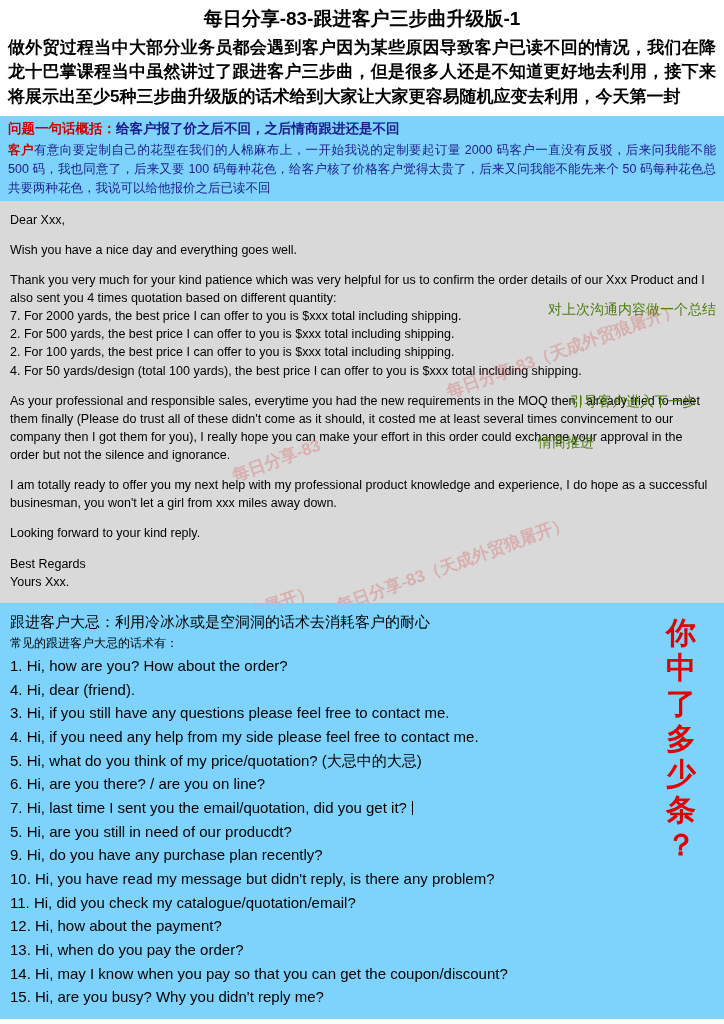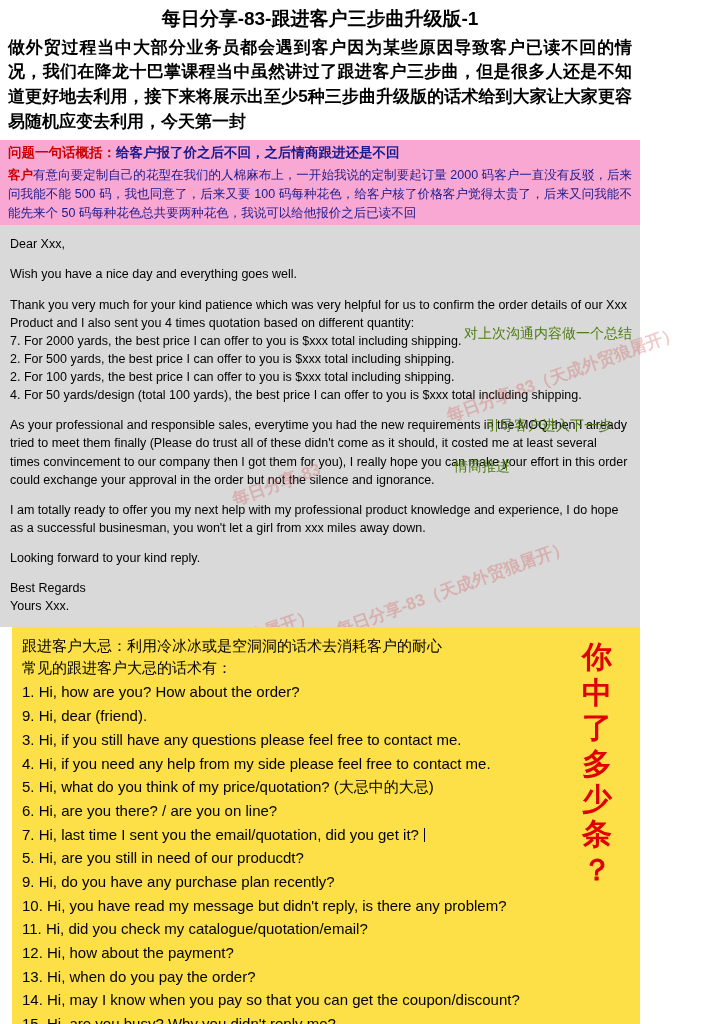--- a/index.html
+++ b/index.html
@@ -9,21 +9,21 @@
   }
   body {
     width: 724px;
     height: 1024px;
     position: relative;
     font-family: "Liberation Sans", sans-serif;
     overflow: hidden;
   }
   .page {
     position: relative;
-    width: 640px;
+    width: 724px;
     height: 1024px;
     box-sizing: border-box;
   }
 
   
   .title-block {
     padding: 6px 8px 2px 8px;
   }
   .doc-title {
     font-size: 19px;
@@ -37,21 +37,21 @@
     font-size: 17px;
     font-weight: bold;
     color: #000;
     line-height: 1.45;
     margin: 0;
     text-align: justify;
   }
 
   
   .summary-band {
-    background: #f9a8d4;
+    background: #7dd3fc;
     padding: 4px 8px 3px 8px;
     margin-top: 4px;
   }
   .summary-line {
     font-size: 13.5px;
     font-weight: bold;
     color: #1a1a8c;
     line-height: 1.4;
   }
   .summary-line .red { color: #cc0000; }
@@ -89,34 +89,33 @@
     font-size: 14px;
     font-weight: normal;
     white-space: nowrap;
   }
   .annot-1 { right: 8px; top: 100px; }
   .annot-2 { right: 28px; top: 192px; }
   .annot-3 { right: 130px; top: 233px; }
 
   
   .taboo {
-    background: #fde047;
+    background: #7dd3fc;
     padding: 8px 16px 10px 10px;
     position: relative;
     min-height: 360px;
-    margin-left: 12px;
   }
   .taboo-title {
     font-size: 15px;
     color: #000;
     margin: 0 0 3px 0;
     line-height: 1.4;
   }
   .taboo-sub {
-    font-size: 15px;
+    font-size: 12px;
     color: #000;
     margin: 0 0 2px 0;
   }
   .taboo-list {
     list-style: none;
     margin: 0;
     padding: 0;
   }
   .taboo-list li {
     font-size: 15px;
@@ -204,21 +203,21 @@
     <div class="wm wm-b">每日分享-83</div>
     <div class="wm wm-c">每日分享-83（天成外贸狼屠开）</div>
     <div class="wm wm-d">每日分享-83（天成外贸狼屠开）</div>
   </div>
 
   <div class="taboo">
     <p class="taboo-title">跟进客户大忌：利用冷冰冰或是空洞洞的话术去消耗客户的耐心</p>
     <p class="taboo-sub">常见的跟进客户大忌的话术有：</p>
     <ul class="taboo-list">
       <li>1. Hi, how are you? How about the order?</li>
-      <li>9. Hi, dear (friend).</li>
+      <li>4. Hi, dear (friend).</li>
       <li>3. Hi, if you still have any questions please feel free to contact me.</li>
       <li>4. Hi, if you need any help from my side please feel free to contact me.</li>
       <li>5. Hi, what do you think of my price/quotation? (大忌中的大忌)</li>
       <li>6. Hi, are you there? / are you on line?</li>
       <li><span>7. Hi, last time I sent you the email/quotation, did you get it?</span><span class="caret"></span></li>
       <li>5. Hi, are you still in need of our producdt?</li>
       <li>9. Hi, do you have any purchase plan recently?</li>
       <li>10. Hi, you have read my message but didn't reply, is there any problem?</li>
       <li>11. Hi, did you check my catalogue/quotation/email?</li>
       <li>12. Hi, how about the payment?</li>

